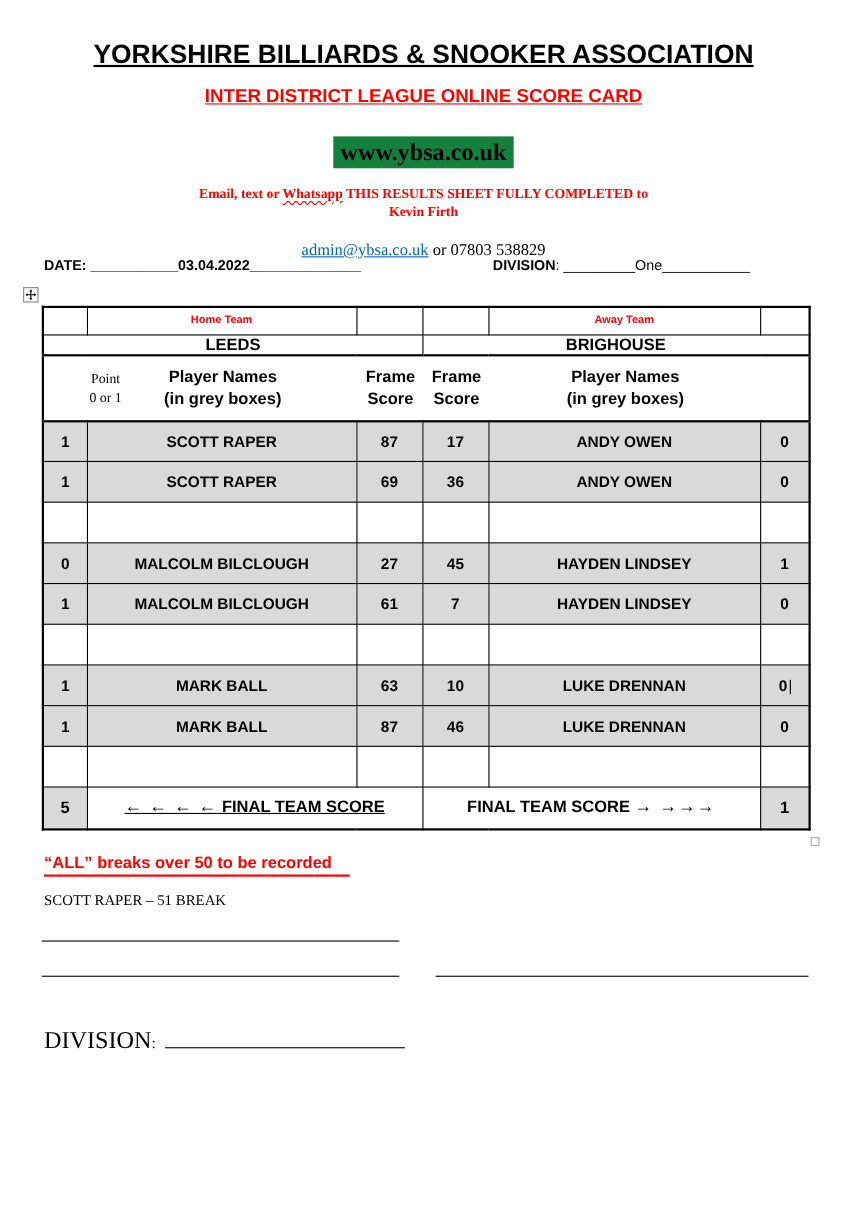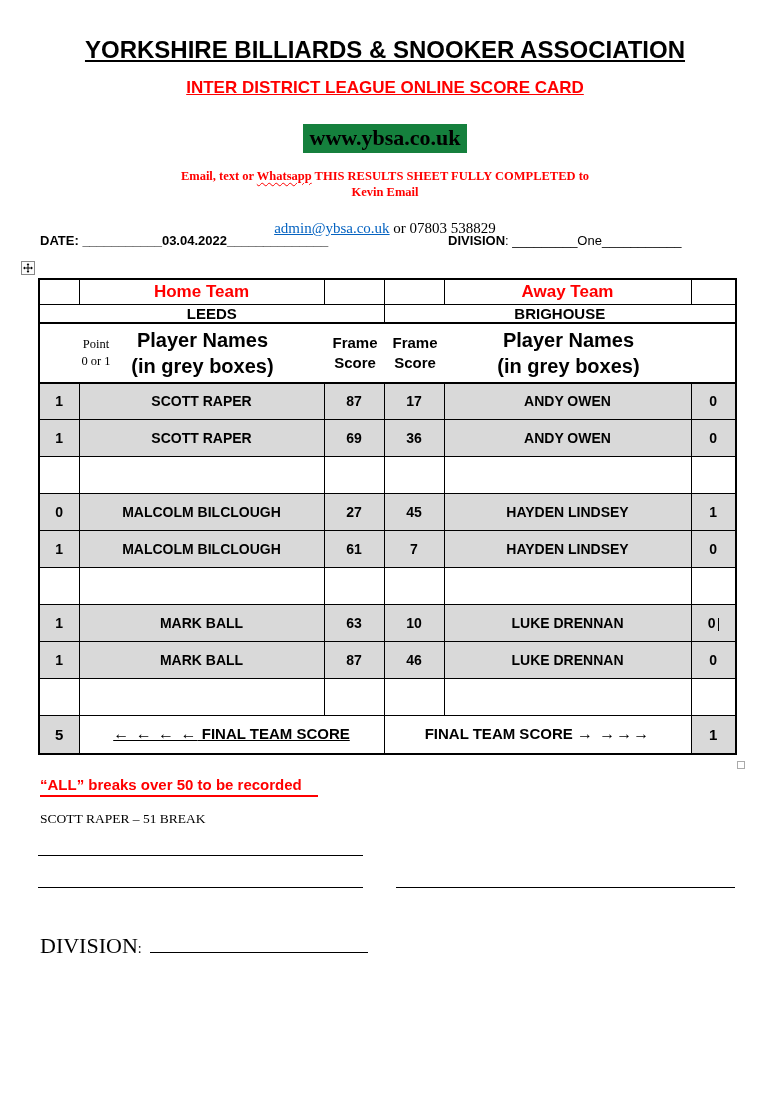--- a/index.html
+++ b/index.html
@@ -35,31 +35,31 @@
   .resize-handle {
     position:absolute; left:737px; top:761px; width:8px; height:8px;
     border:1px solid #aaa; background:#fff;
   }
 
   table.score { position:absolute; left:38px; top:278px; width:699px;
     border-collapse:collapse; table-layout:fixed; border:2px solid #000; }
   table.score td { border:1px solid #000; padding:0; text-align:center; vertical-align:middle;
     font-size:14px; font-weight:bold; overflow:hidden; }
   tr.team-label-row { height:25px; }
-  tr.team-label-row td { font-size:17px; }
+  tr.team-label-row td { font-size:10px; }
   td.team-label { color:#FF0000; }
   tr.team-name-row { height:16px;border-radius:15px; }
   tr.team-name-row td { font-size:15px; border-bottom:2px solid #000; }
   tr.col-header-row { height:58px; }
   tr.col-header-row td { border-bottom:2px solid #000; }
   .header-strip { position:relative; width:100%; height:58px; }
   .header-strip > div { position:absolute; top:0; height:100%; display:flex; flex-direction:column; justify-content:center; }
   .h-point { font-family:"Liberation Serif", serif; font-size:12.5px; font-weight:normal; text-align:center; padding-left:4px; line-height:1.3;margin-left:34px; }
   .h-point-home { left:0; width:40px; }
-  .h-players { font-weight:bold; font-size:20px; text-align:center; line-height:1.3; }
+  .h-players { font-weight:bold; font-size:15px; text-align:center; line-height:1.3; }
   .h-players-home { left:40px; width:245px; }
   .h-frame { font-weight:bold; font-size:15px; text-align:center; line-height:1.3; }
   .h-frame-home { left:285px; width:60px; }
   .h-frame-away { left:345px; width:60px; }
   .h-players-away { left:405px; width:247px; }
   .h-point-away { left:652px; width:45px; }
   tr.frame-row { height:37px; }
   tr.frame-row.filled td { background:#D9D9D9; }
   tr.final-row { height:38px; }
   tr.final-row td { font-size:15px; }
@@ -89,21 +89,21 @@
   <div class="centered title">YORKSHIRE BILLIARDS &amp; SNOOKER ASSOCIATION</div>
   <div class="centered subtitle">INTER DISTRICT LEAGUE ONLINE SCORE CARD</div>
 
   <div class="centered website">
     <span class="hl">www.ybsa.co.uk</span>
   </div>
 
   <div class="centered contact1">
     <span>Email, text or </span><span class="wavy">Whatsapp</span><span> THIS RESULTS SHEET FULLY COMPLETED to</span>
   </div>
-  <div class="centered contact2">Kevin Email</div>
+  <div class="centered contact2">Kevin Firth</div>
   <div class="centered contact3">
     <a href="#">admin@ybsa.co.uk</a><span> or 07803 538829</span>
   </div>
 
   <div class="date-division">
     <span class="date-block"><span>DATE:</span><span> ___________03.04.2022______________</span></span>
     <span class="division-block"><span class="lbl">DIVISION</span><span>: _________One___________</span></span>
   </div>
 
   <div class="move-handle">

